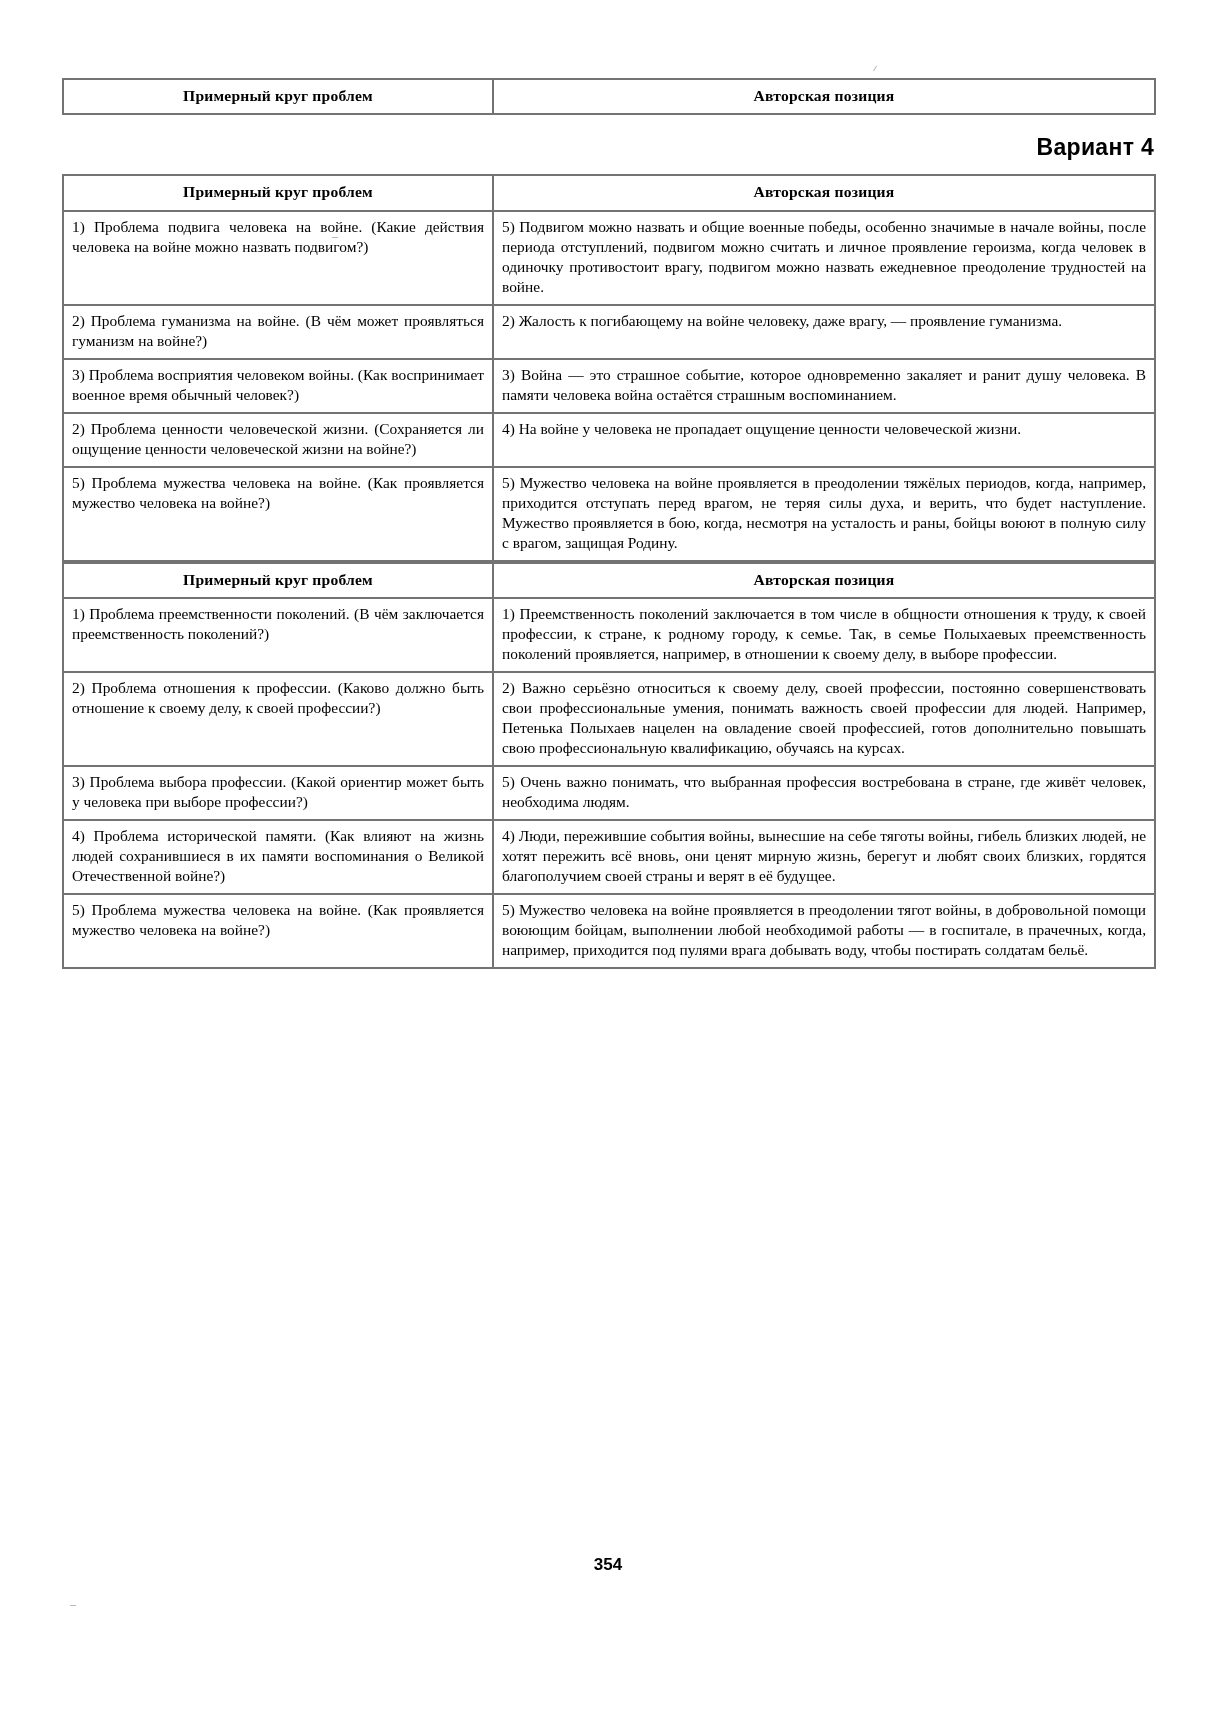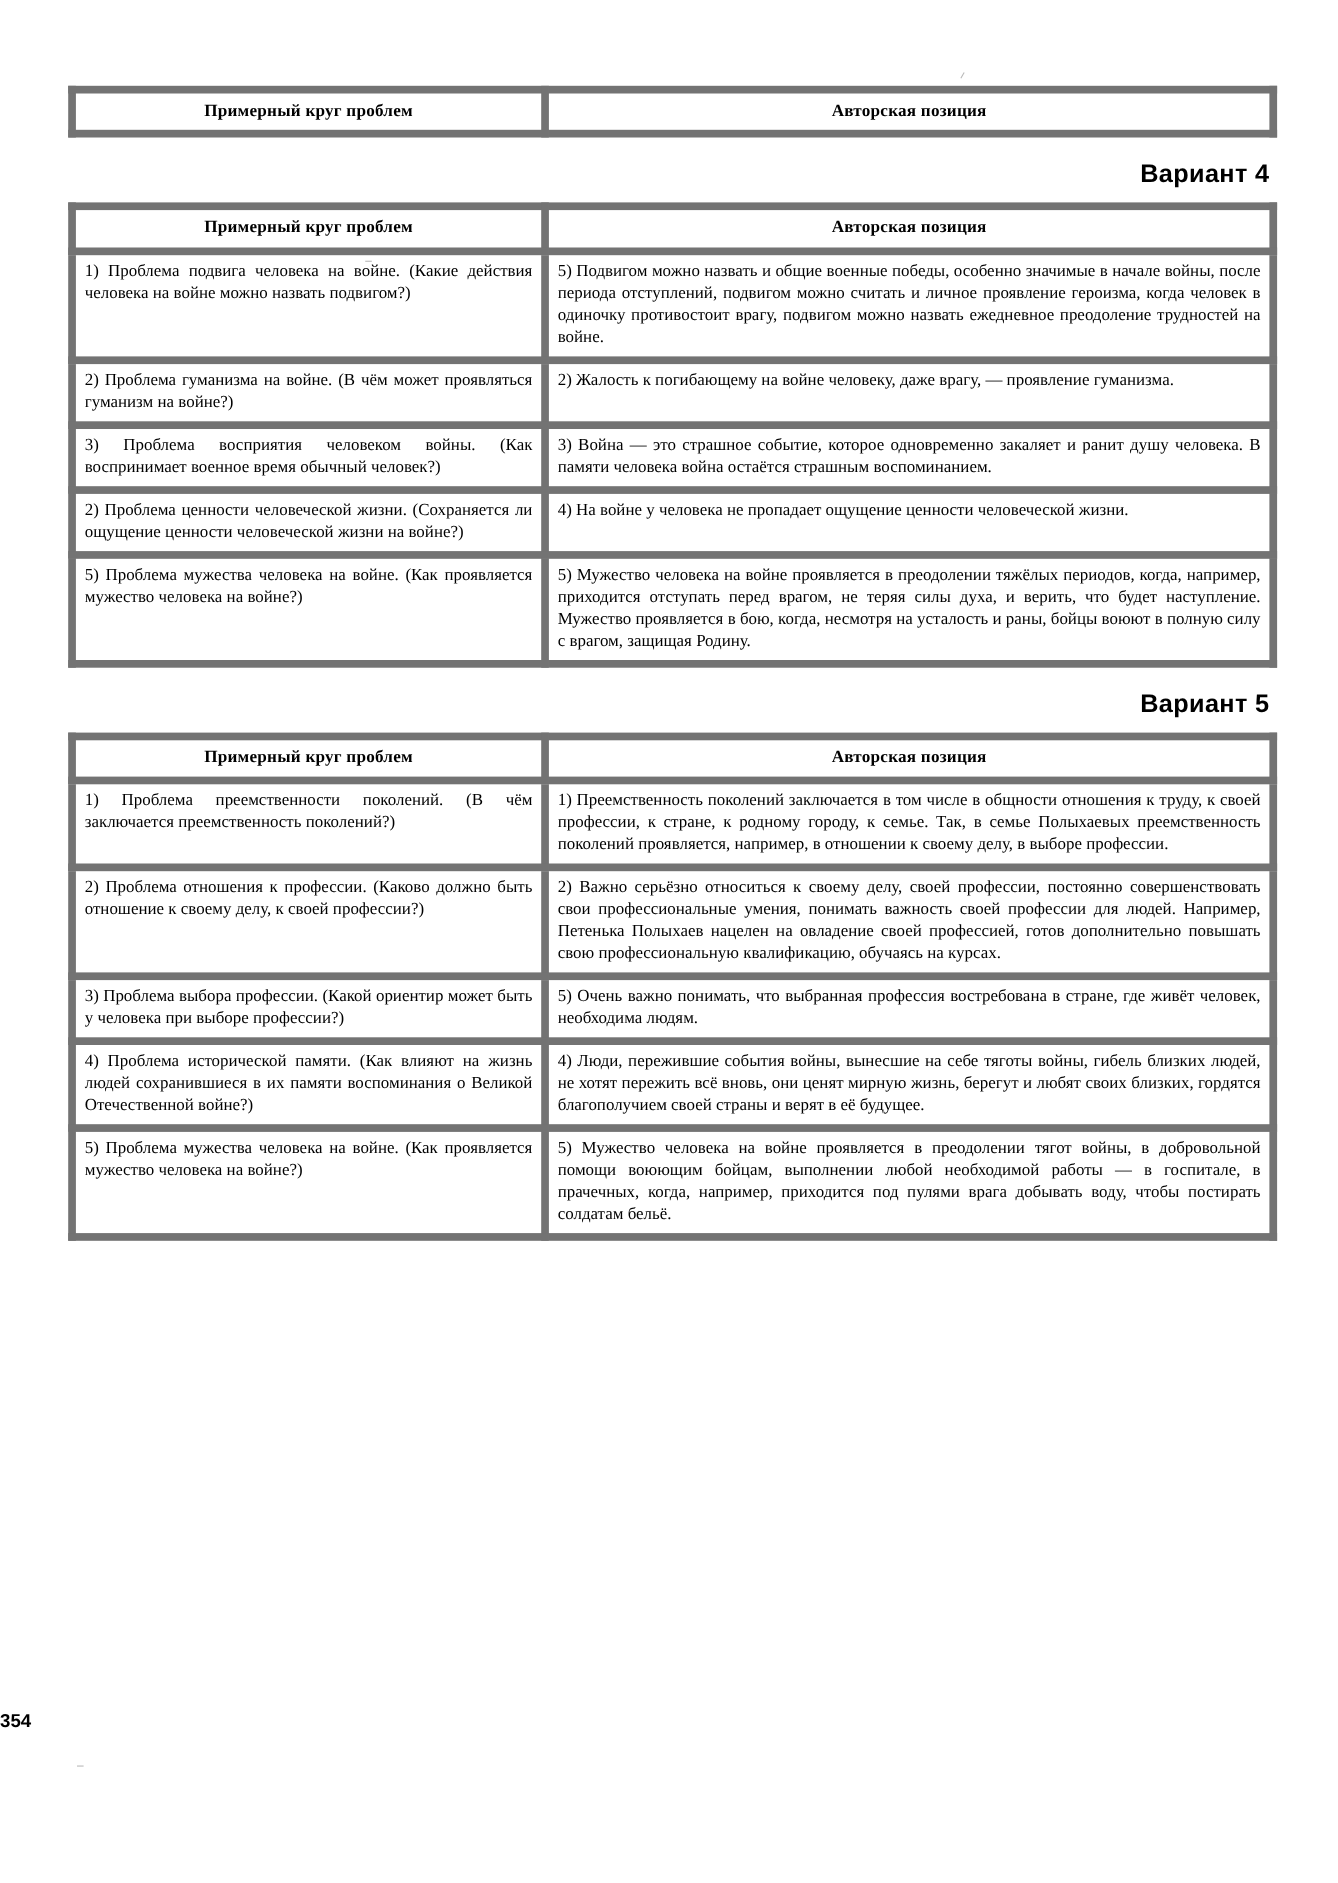--- a/index.html
+++ b/index.html
@@ -22,21 +22,21 @@
     box-sizing: border-box;
     padding: 78px 62px 0 62px;
   }
   table.tbl {
     width: 1092px;
     border-collapse: collapse;
     table-layout: fixed;
     margin: 0;
   }
   table.tbl td, table.tbl th {
-    border: 7px solid #737373;
+    border: 2px solid #737373;
     vertical-align: top;
     padding: 5px 8px 7px 8px;
     font-size: 15.4px;
     line-height: 1.30;
     margin-left: 25px;
   }
   table.tbl th {
     text-align: center;
     font-weight: bold;
     font-size: 15.6px;
@@ -57,20 +57,21 @@
     font-weight: bold;
     font-size: 23px;
     letter-spacing: 0.3px;
     margin: 19px 0 13px 0;
   }
   .pagenum {
     position: absolute;
     left: 0;
     right: 0;
     top: 1555px;
+    text-align: center;
     font-family: "Liberation Sans", sans-serif;
     font-weight: bold;
     font-size: 17px;
   }
   .stray-mark {
     position: absolute;
     width: 6px; height: 1px;
     background: #b9b9b9;
   }
   .m1 { left: 872px; top: 68px; transform: rotate(-60deg); }
@@ -137,21 +138,20 @@
           <td class="just-full">4) На войне у человека не пропадает ощущение ценности человеческой жизни.</td>
         </tr>
         <tr>
           <td class="just-full">5) Проблема мужества человека на войне. (Как проявляется мужество человека на войне?)</td>
           <td class="just-full">5) Мужество человека на войне проявляется в преодолении тяжёлых периодов, когда, например, приходится отступать перед врагом, не теряя силы духа, и верить, что будет наступление. Мужество проявляется в бою, когда, несмотря на усталость и раны, бойцы воюют в полную силу с врагом, защищая Родину.</td>
         </tr>
       </tbody>
     </table>
   </div>
 
-  <div class="variant-title">Вариант 5</div>
   <div class="block">
     <table class="tbl">
       <colgroup>
           <col class="c1">
           <col class="c2">
         </colgroup>
       <thead>
         <tr>
           <th>Примерный круг проблем</th>
           <th>Авторская позиция</th>

